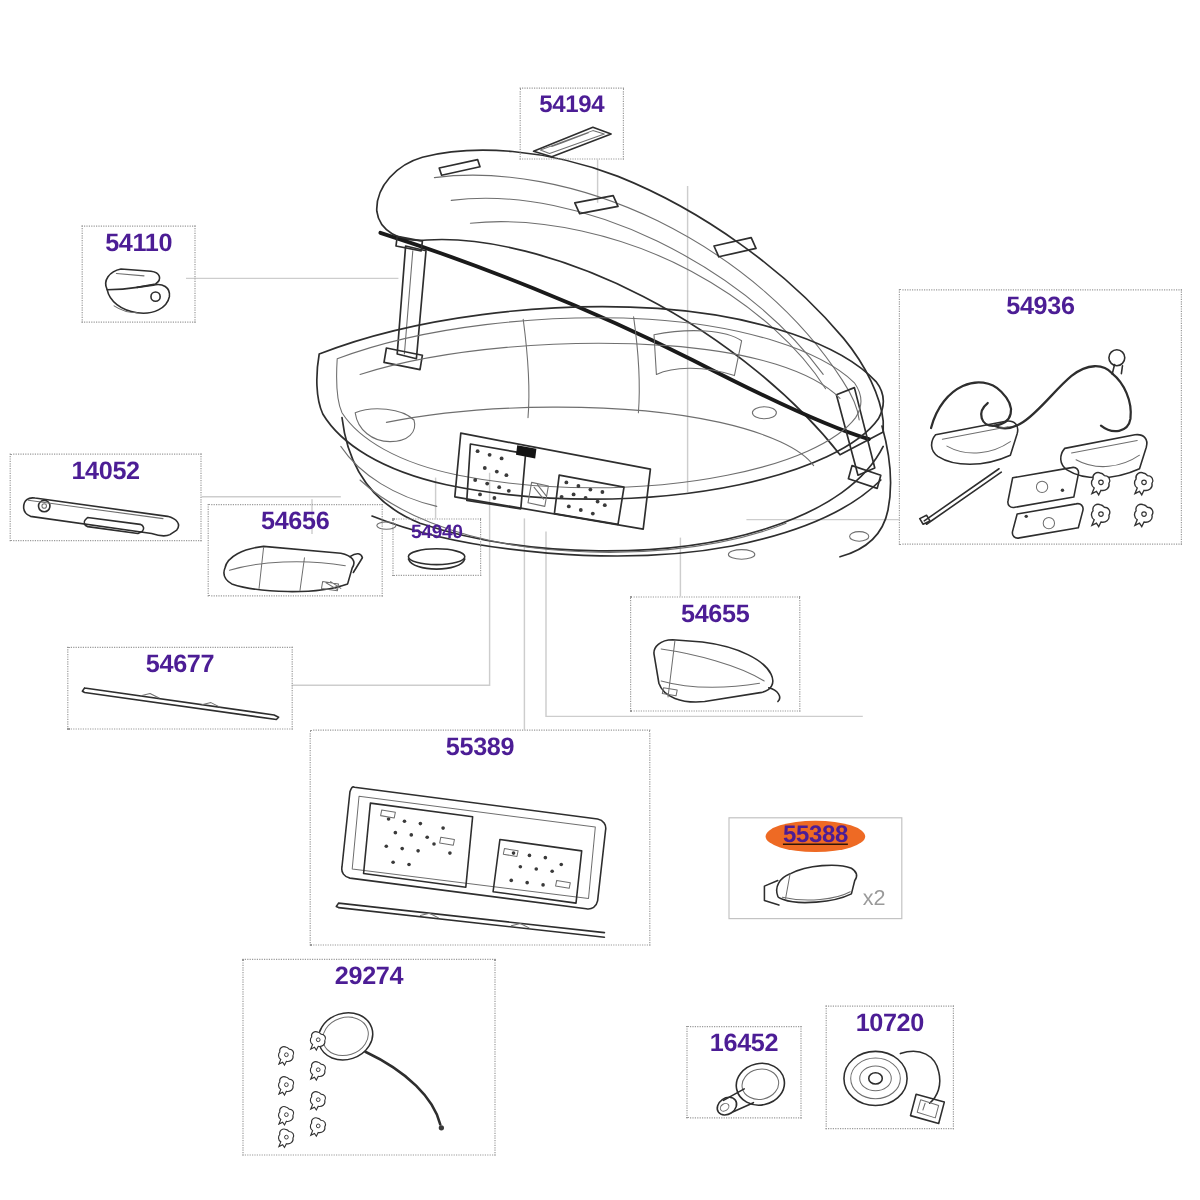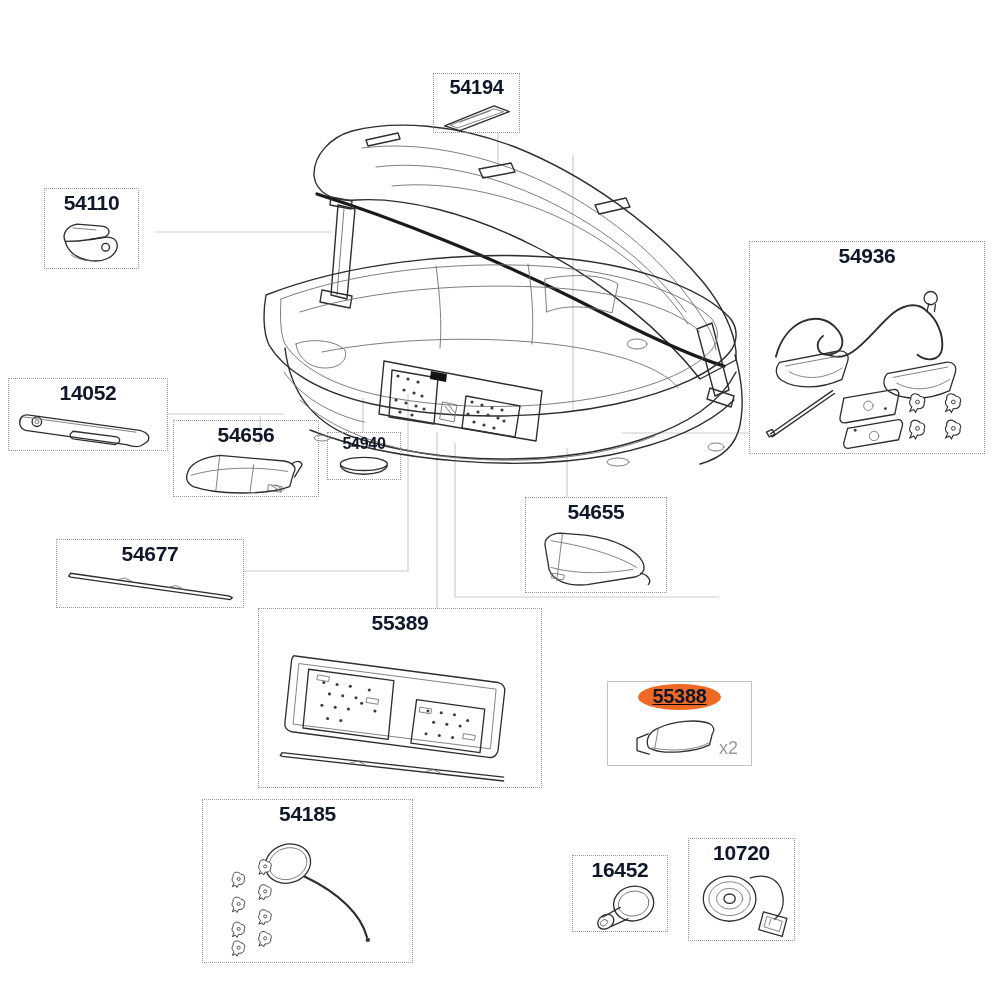--- a/index.html
+++ b/index.html
@@ -2,21 +2,21 @@
 <html><head>
 <meta charset="utf-8">
 <style>
   html,body{margin:0;padding:0;background:#fff;}
   #canvas{position:relative;width:1000px;height:1000px;background:#fff;overflow:hidden;
           font-family:"Liberation Sans",sans-serif;}
   #mainsvg{position:absolute;left:0;top:0;}
   .pbox{position:absolute;border:1px dotted #9a9a9a;box-sizing:border-box;
         display:flex;flex-direction:column;align-items:center;}
   .pbox.solid{border:1px solid #c3c3c3;}
-  .plabel{font-weight:700;font-size:21px;line-height:1.15;color:#0f172a;
+  .plabel{font-weight:700;font-size:21px;line-height:1.15;color:#4c1d95;
           letter-spacing:-0.3px;margin-top:2px;white-space:nowrap;}
   .art{flex:1 1 auto;width:94%;min-height:0;}
   .pill{background:#ee6a24;border-radius:50%;padding:1px 14px 2px;margin-top:2px;text-decoration:underline;}
   .pill .plabel{margin-top:0;font-size:20px;}
   .qty{position:absolute;right:13px;bottom:6px;font-size:18px;color:#9a9a9a;}
   svg{display:block;}
   .ln{fill:none;stroke:#2e2e2e;stroke-width:1.4;stroke-linecap:round;stroke-linejoin:round;}
   .lt{fill:none;stroke:#6f6f6f;stroke-width:0.9;stroke-linecap:round;stroke-linejoin:round;}
   .seal{fill:none;stroke:#1a1a1a;stroke-width:3.2;stroke-linecap:round;}
   .leader{fill:none;stroke:#cdcdcd;stroke-width:1.2;}
@@ -125,21 +125,21 @@
 
   <div class="pbox" style="left:433px;top:73px;width:87px;height:60px">
     <div class="plabel" style="font-size:20px">54194</div>
     <svg class="art" viewBox="0 0 84 34">
       <path class="ln" d="M8,28 L60,7 L76,13 L24,33 Z"></path>
       <path class="lt" d="M14,27 L60,10 L70,13 L22,30 Z M24,24 l8,-3 M32,21 l8,-3 M40,18 l8,-3 M48,15 l8,-3"></path>
     </svg>
   </div>
 
 
-  <div class="pbox" style="left:44px;top:188px;width:95px;height:81px">
+  <div class="pbox" style="left:68px;top:188px;width:95px;height:81px">
     <div class="plabel">54110</div>
     <svg class="art" viewBox="0 0 91 52">
       <path class="ln" d="M18,26 C14,18 20,10 30,8 L56,10 C64,11 66,17 60,21 L44,24"></path>
       <path class="ln" d="M18,26 C20,36 30,44 44,46 C58,48 70,42 72,32 C73,24 66,20 58,22 L44,24 C32,26 22,26 18,26 Z"></path>
       <circle class="ln" cx="60" cy="32" r="4"></circle>
       <path class="lt" d="M24,40 C30,44 38,46 44,46 M26,12 L50,14"></path>
     </svg>
   </div>
 
   <div class="pbox" style="left:749px;top:241px;width:236px;height:213px">
@@ -259,21 +259,21 @@
     </div>
     <svg class="art" viewBox="0 0 120 44" style="width:78%">
       <path class="ln" d="M26,32 C23,24 27,16 37,12 C52,4 80,2 92,7 C97,10 98,14 95,18 L92,30 C76,38 44,40 31,35 C28,34 26,33 26,32 Z"></path>
       <path class="ln" d="M26,18 L14,23 L14,36 L27,40"></path>
       <path class="lt" d="M30,33 C52,38 78,35 91,28 M37,12 L33,34"></path>
     </svg>
     <div class="qty">x2</div>
   </div>
 
   <div class="pbox" style="left:202px;top:799px;width:211px;height:164px">
-    <div class="plabel">54185</div>
+    <div class="plabel">29274</div>
     <svg class="art" viewBox="0 0 214 138">
       <ellipse class="ln" cx="86" cy="36" rx="25" ry="21" transform="rotate(-18 86 36)"></ellipse>
       <ellipse class="lt" cx="86" cy="36" rx="21" ry="17" transform="rotate(-18 86 36)"></ellipse>
       <path class="ln" d="M104,50 C142,68 166,92 172,116" style="stroke-width:2.4"></path>
       <circle class="dot" cx="173" cy="119" r="2.4"></circle>
       <g transform="scale(0.85)">
         <use href="#clipg" x="28" y="52"></use>
           <use href="#clipg" x="28" y="84"></use>
         <use href="#clipg" x="28" y="116"></use>
           <use href="#clipg" x="28" y="140"></use>

